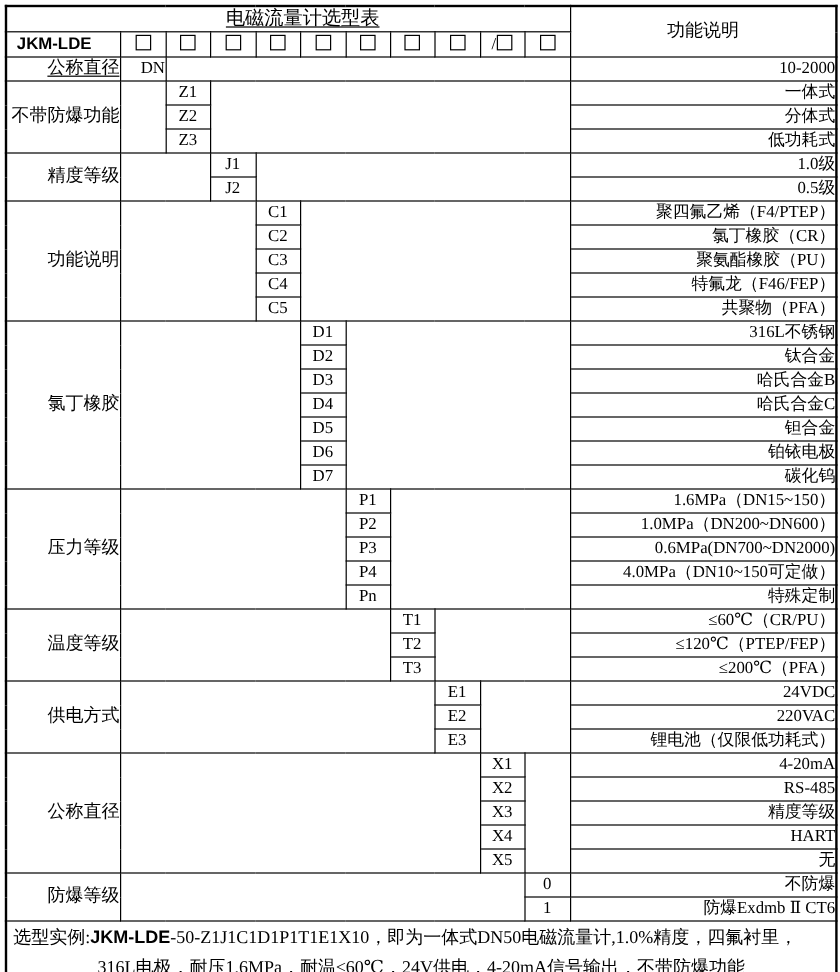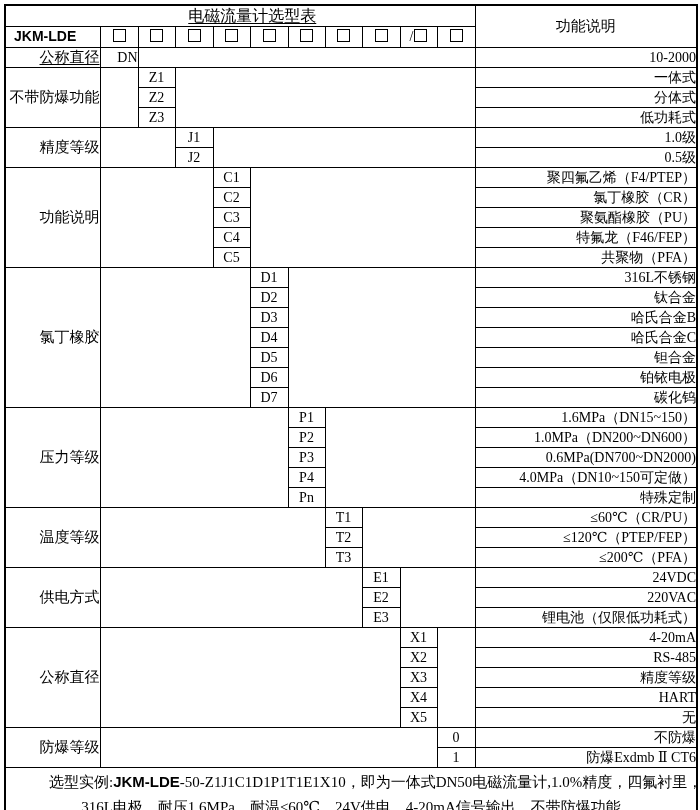--- a/index.html
+++ b/index.html
@@ -16,21 +16,21 @@
   .model-cell{text-align:left;padding-left:8px;font-family:"Liberation Sans","DejaVu Sans",sans-serif;
               font-weight:bold;font-size:14px;}
   .label-cell{font-size:15px;text-align:right;}
   .code-cell{font-size:14px;}
   .code-dn{text-align:right;padding-left:3px;}
   .desc-cell{font-size:14px;text-align:right;}
   .cb{display:inline-block;width:11px;height:11px;border:1.5px solid #000;vertical-align:-1px;
       background:#fff;}
   .slash{font-size:14px;margin-right:1px;}
   .example-cell{height:53px;font-size:15px;}
-  .ex1{text-align:left;padding-left:5px;line-height:25px;margin-left:38px;}
+  .ex1{text-align:left;padding-left:5px;line-height:25px;}
   .ex2{text-align:center;line-height:25px;}
   .bold-model{font-family:"Liberation Sans","DejaVu Sans",sans-serif;font-weight:bold;}
 </style>
 </head>
 <body>
 
 <div class="page">
   <table class="sel" id="grid">
     <colgroup>
       <col style="width:95px">

